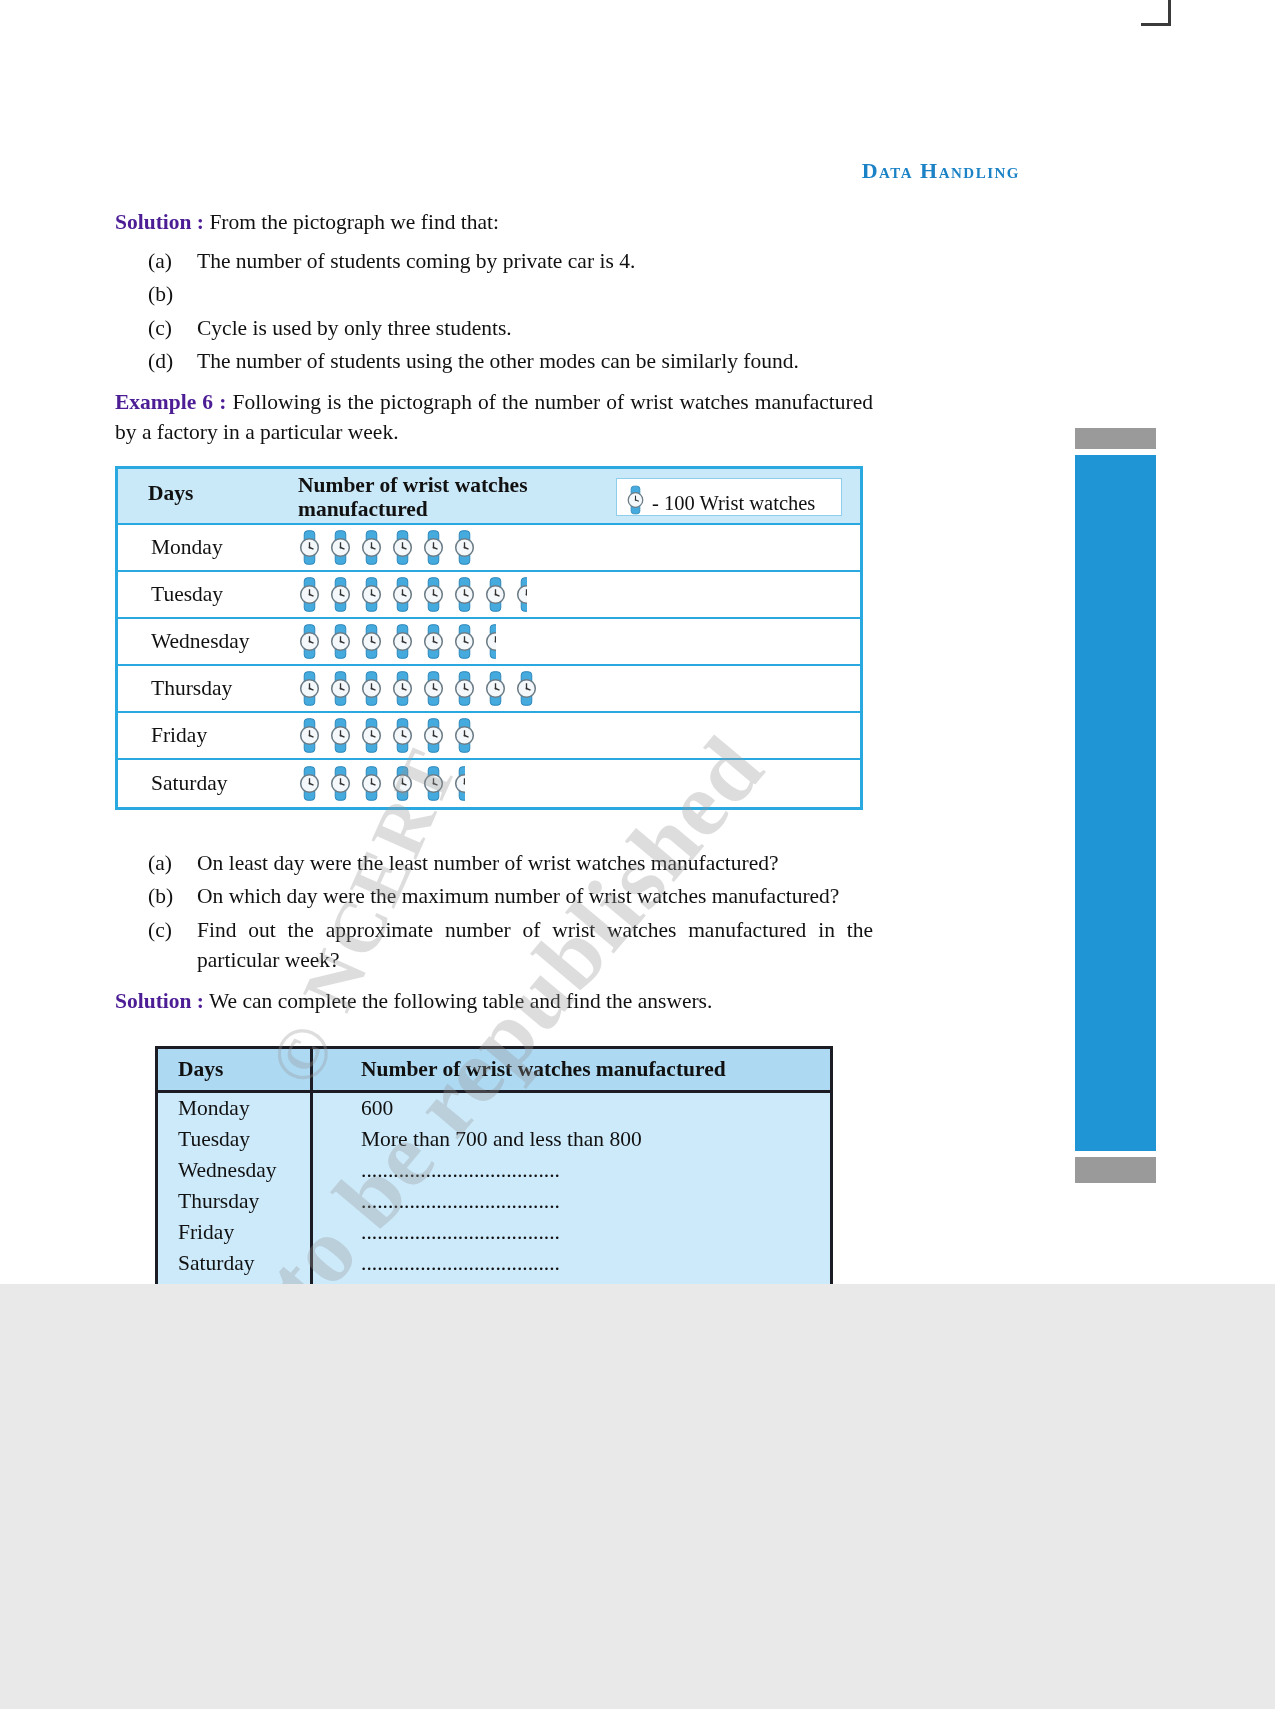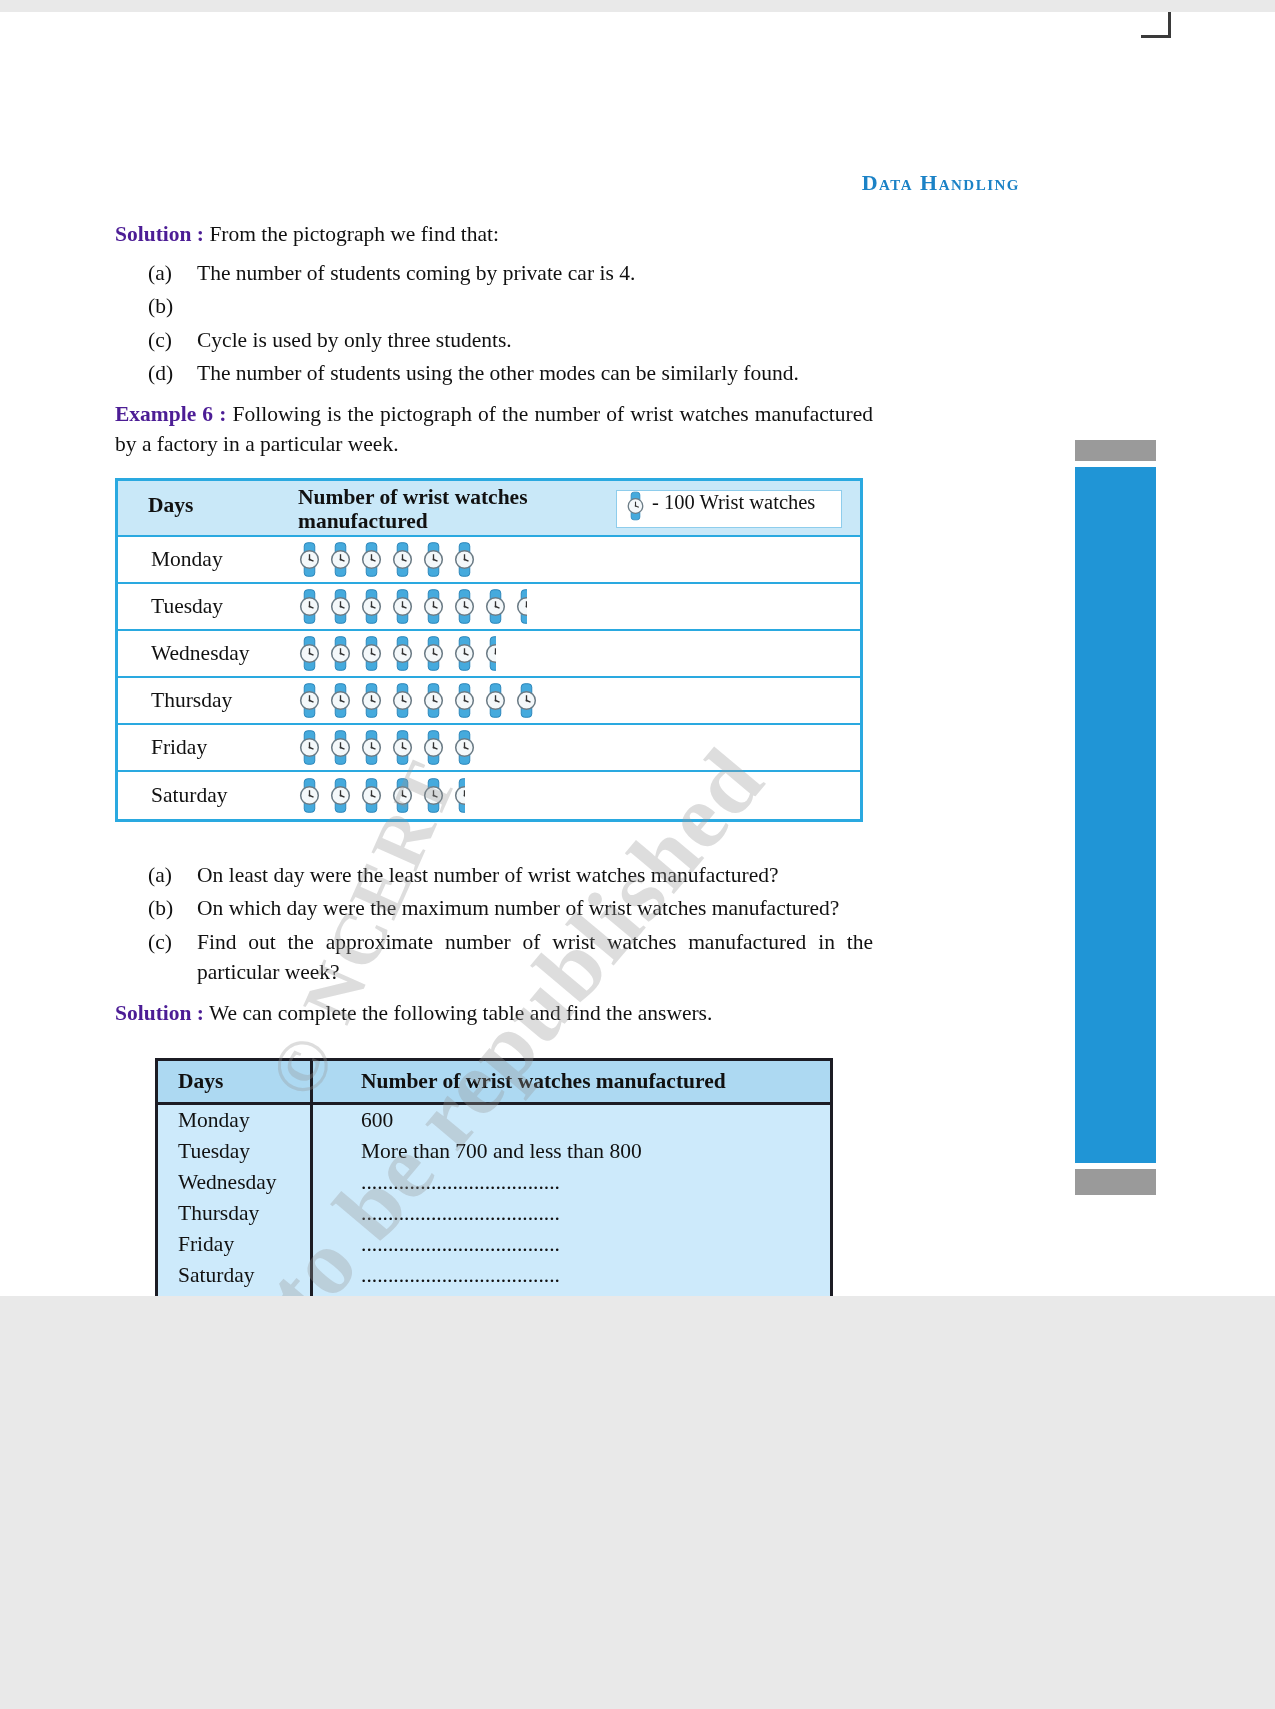--- a/index.html
+++ b/index.html
@@ -1,18 +1,18 @@
 <!DOCTYPE html>
 <html><head>
 <meta charset="utf-8">
 <style>
   * { box-sizing: border-box; }
   html,body { margin:0; padding:0; background:#e9e9e9; }
   .page {
-    position:relative; width:1275px; height:1284px; margin:12px auto;
+    position:relative; width:1275px; height:1284px; margin:0 auto;
     background:#ffffff; overflow:hidden;
     font-family:"Liberation Serif", serif; color:#111;
   }
 
   
   .crop-mark { position:absolute; left:1141px; top:0; width:30px; height:26px;
     border-right:3px solid #3a3a3a; border-bottom:3px solid #3a3a3a; }
   .gray-bar { position:absolute; left:1075px; width:81px; background:#9a9a9a; }
   .gray-bar.top { top:428px; height:21px; }
   .gray-bar.bottom { top:1157px; height:26px; }
@@ -40,21 +40,21 @@
   .marker { width:49px; flex:none; }
   .item-text { flex:1; text-align:justify; }
   .example-para { margin-bottom:18px; }
 
   
   .picto { width:748px; border:3px solid #2aa9e0; margin:0 0 38px 0; background:#fff; }
   .picto-head { position:relative; height:56px; background:#c9e8f8; border-bottom:2px solid #2aa9e0; }
   .ph-days { position:absolute; left:30px; top:12px; font-weight:bold; font-size:21.5px; }
   .ph-col2 { position:absolute; left:180px; top:4px; width:245px; font-weight:bold; font-size:21.5px; line-height:1.15; }
   .legend { position:absolute; left:498px; top:9px; width:226px; height:38px; background:#fff;
-    border:1px solid #8ecdec; display:flex; align-items:flex-start; gap:7px; padding:0 9px; font-size:20.5px; }
+    border:1px solid #8ecdec; display:flex; align-items:flex-end; gap:7px; padding:0 9px; font-size:20.5px; }
   .picto-row { height:47px; display:flex; align-items:center; border-bottom:2px solid #2aa9e0; }
   .picto-row:last-child { border-bottom:none; }
   .picto-day { width:180px; padding-left:33px; font-size:21.5px; flex:none; }
   .picto-icons { display:flex; align-items:center; gap:8px; }
   .watch { display:inline-block; width:23px; height:35px; line-height:0; }
   .watch.half { width:12px; overflow:hidden; }
   .legend-watch { display:inline-block; width:19px; height:30px; line-height:0; flex:none; }
 
   
   .wtable { width:678px; margin-left:40px; border:3px solid #1c1c24; font-size:21.5px; }

